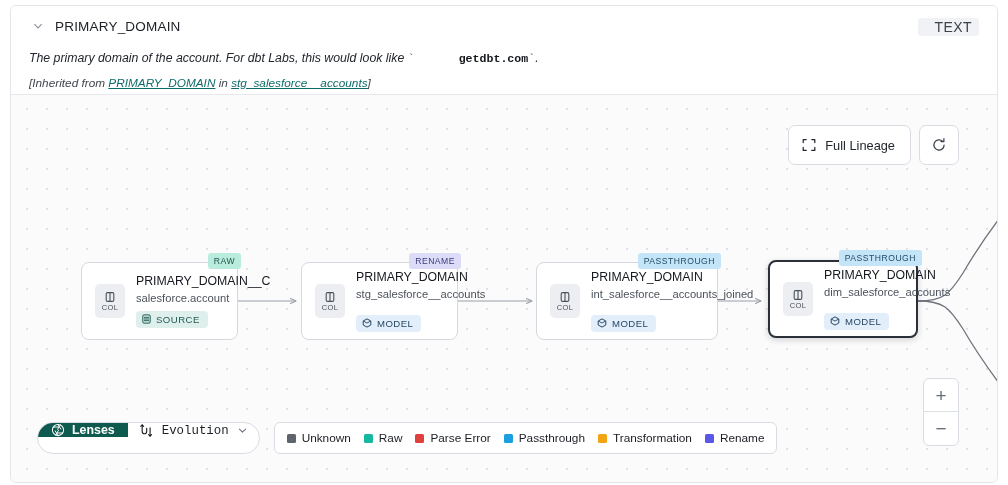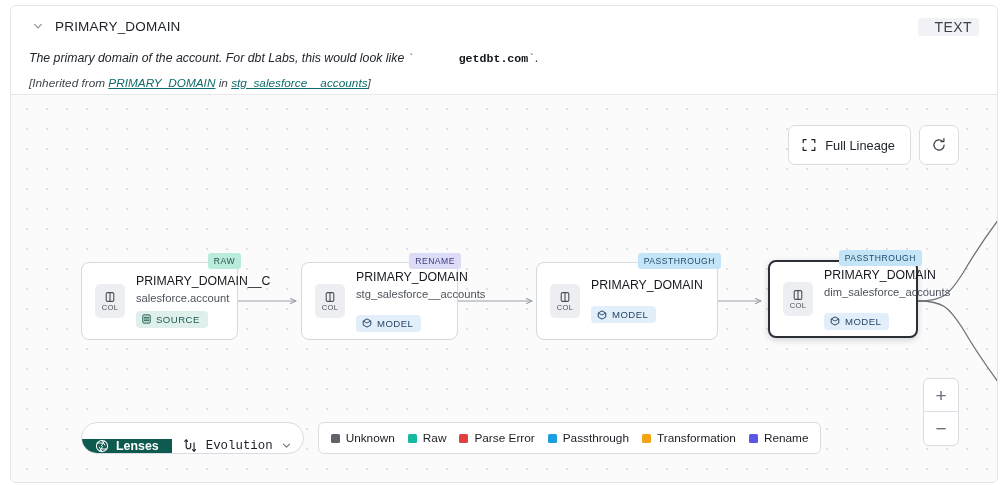--- a/index.html
+++ b/index.html
@@ -271,27 +271,26 @@
     left: 26px;
     bottom: 28px;
     display: flex;
     align-items: center;
     gap: 14px;
     z-index: 6;
   }
 
   .seg {
     display: flex;
-    align-items: flex-end;
+    align-items: flex-start;
     height: 32px;
     border-radius: 16px;
     overflow: hidden;
     border: 1px solid #d9dce2;
     background: #ffffff;
-    margin-left: 44px;
   }
   .seg-lenses {
     background: #0f5a4f;
     color: #ffffff;
     display: flex;
     align-items: center;
     gap: 7px;
     padding: 0 13px;
     font-size: 12.4px;
     font-weight: bold;
@@ -461,20 +460,21 @@
             <span>
               <svg width="12" height="12" viewBox="0 0 12 12" fill="none">
                 <rect x="2.2" y="1.6" width="7.6" height="8.8" rx="1.4" stroke="#4a5058" stroke-width="1.1"></rect>
                 <path d="M6 1.6 V10.4" stroke="#4a5058" stroke-width="1.1"></path>
               </svg>
             </span>
             <span class="lbl">COL</span>
           </div>
           <div class="nbody">
             <div class="nname">PRIMARY_DOMAIN</div>
+            <div class="nsub">int_salesforce__accounts_joined</div>
             <div class="ntag model">
               <span>
                 <svg width="10" height="10" viewBox="0 0 10 10" fill="none">
                   <path d="M5 0.9 L8.8 3 V7 L5 9.1 L1.2 7 V3 Z" stroke="#274764" stroke-width="1" stroke-linejoin="round"></path>
                   <path d="M1.3 3.05 L5 5.05 L8.7 3.05" stroke="#274764" stroke-width="0.9"></path>
                 </svg>
               </span>
               <span>MODEL</span>
             </div>
           </div>

